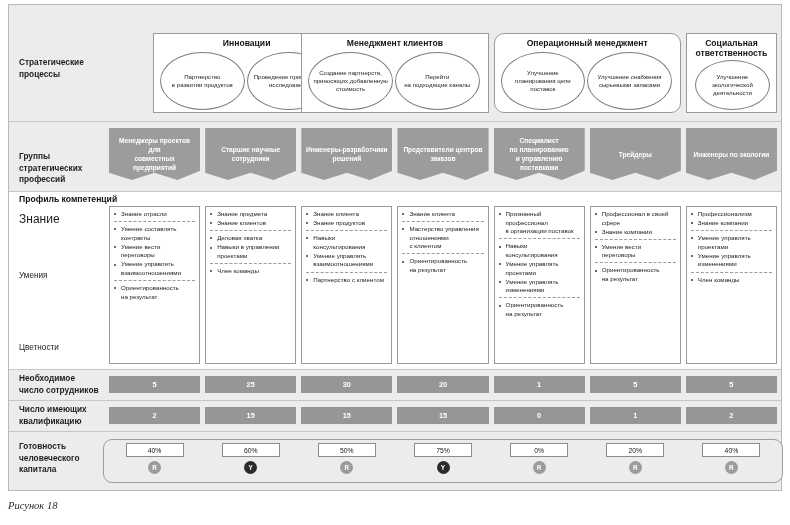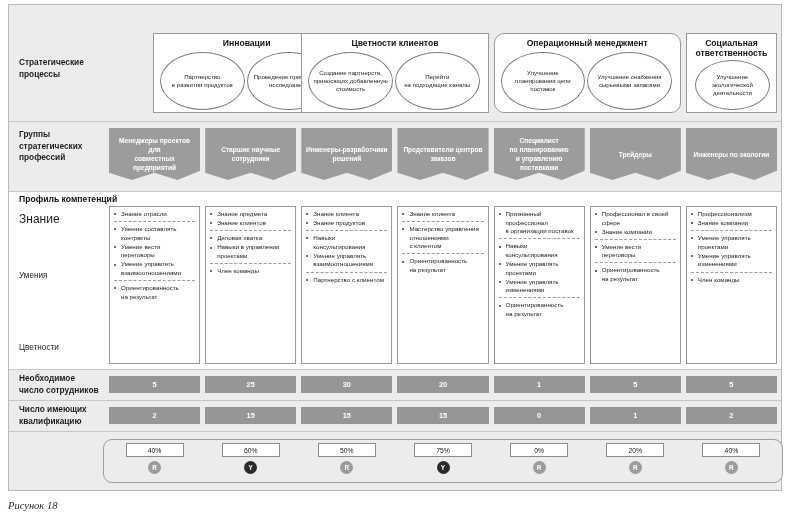--- a/index.html
+++ b/index.html
@@ -72,21 +72,21 @@
         <div class="sp-box" style="left: 100px; width: 187.286px; margin-left: 44px;">
           <div class="sp-title">Инновации</div>
           <div class="oval" style="top: 18px; height: 58px; width: 84.6429px; left: 6px;">
             <span>Партнерство<br>в развитии продуктов</span>
           </div>
           <div class="oval" style="top: 18px; height: 58px; width: 84.6429px; left: 92.6429px;">
             <span>Проведение прикладных<br>исследований</span>
           </div>
         </div>
         <div class="sp-box" style="left: 292.286px; width: 187.286px;">
-          <div class="sp-title">Цветности клиентов</div>
+          <div class="sp-title">Менеджмент клиентов</div>
           <div class="oval" style="top: 18px; height: 58px; width: 84.6429px; left: 6px;">
             <span>Создание партнерств,<br>приносящих добавленную<br>стоимость</span>
           </div>
           <div class="oval" style="top: 18px; height: 58px; width: 84.6429px; left: 92.6429px;">
             <span>Перейти<br>на подходящие каналы</span>
           </div>
         </div>
         <div class="sp-box" style="left: 484.571px; width: 187.286px; border-radius: 10px;">
           <div class="sp-title">Операционный менеджмент</div>
           <div class="oval" style="top: 18px; height: 58px; width: 84.6429px; left: 6px;">
@@ -100,21 +100,21 @@
           <div class="sp-title">Социальная<br>ответственность</div>
           <div class="oval" style="top: 26px; height: 50px; width: 75.1429px; left: 8px;">
             <span>Улучшение<br>экологической<br>деятельности</span>
           </div>
         </div>
       </div>
   </div>
   <div class="band-sep" style="top:116px;"></div>
 
   <div class="band pg-band">
-    <div class="rowlabel" id="pg-label" style="top:7px;">Группы<br>стратегических<br>профессий</div>
+    <div class="rowlabel" id="pg-label" style="top:29px;">Группы<br>стратегических<br>профессий</div>
     <div id="pg-banners">
         <div class="banner" style="left: 100px; width: 91.1429px;">
           <span>Менеджеры проектов для<br>совместных предприятий</span>
         </div>
         <div class="banner" style="left: 196.143px; width: 91.1429px;">
           <span>Старшие научные<br>сотрудники</span>
         </div>
         <div class="banner" style="left: 292.286px; width: 91.1429px;">
           <span>Инженеры-разработчики<br>решений</span>
         </div>
@@ -270,20 +270,21 @@
         <div class="cnt-bar" style="left: 292.286px; width: 91.1429px;">15</div>
         <div class="cnt-bar" style="left: 388.429px; width: 91.1429px;">15</div>
         <div class="cnt-bar" style="left: 484.571px; width: 91.1429px;">0</div>
         <div class="cnt-bar" style="left: 580.714px; width: 91.1429px;">1</div>
         <div class="cnt-bar" style="left: 676.857px; width: 91.1429px;">2</div>
       </div>
   </div>
   <div class="band-sep" style="top:426px;"></div>
 
   <div class="band rd-band" id="rd-band" style="top:428px;">
+    <div class="rowlabel" id="rd-label" style="top:8px;">Готовность<br>человеческого<br>капитала</div>
     <div class="rd-round" id="rd-round" style="left: 94px; width: 680px;"></div>
     <div id="rd-items">
         <div class="pct" style="left: 116.571px; width: 58px; top: 10px;">40%</div>
         <div class="dot r" style="left: 139.071px; top: 28px;">R</div>
         <div class="pct" style="left: 212.714px; width: 58px; top: 10px;">60%</div>
         <div class="dot y" style="left: 235.214px; top: 28px;">Y</div>
         <div class="pct" style="left: 308.857px; width: 58px; top: 10px;">50%</div>
         <div class="dot r" style="left: 331.357px; top: 28px;">R</div>
         <div class="pct" style="left: 405px; width: 58px; top: 10px;">75%</div>
         <div class="dot y" style="left: 427.5px; top: 28px;">Y</div>

